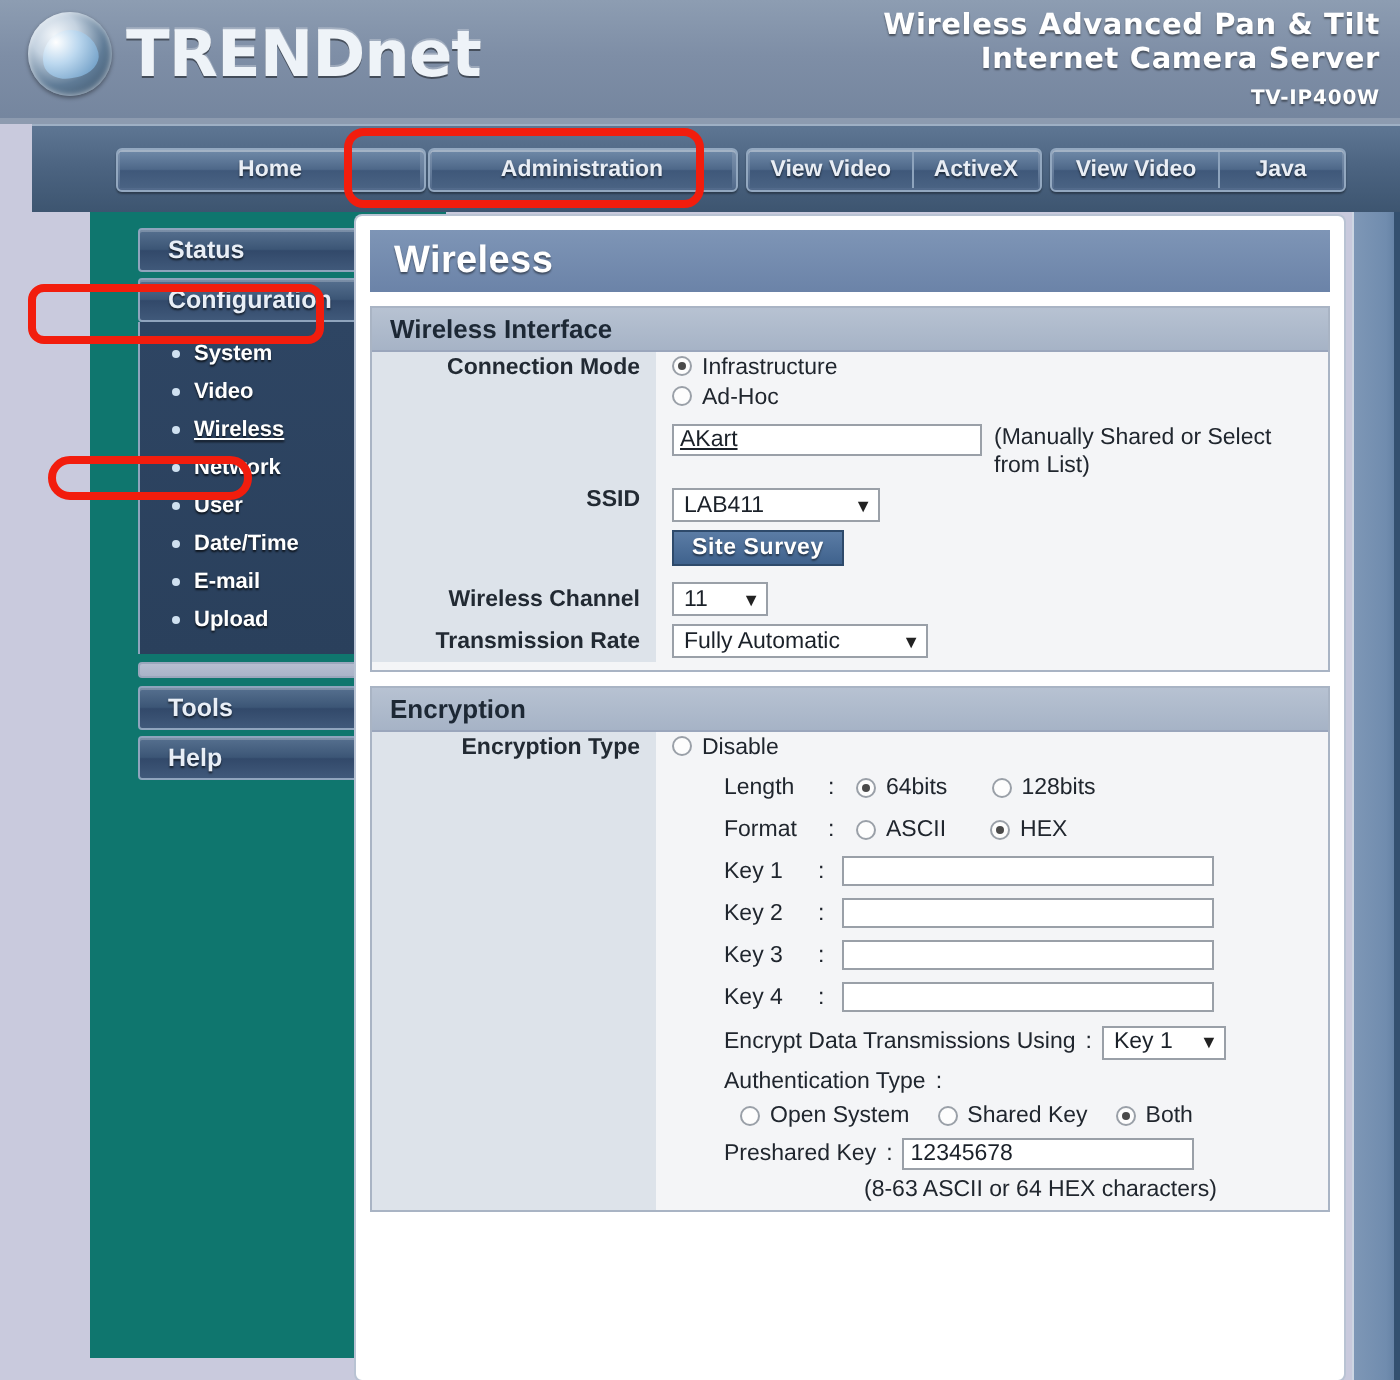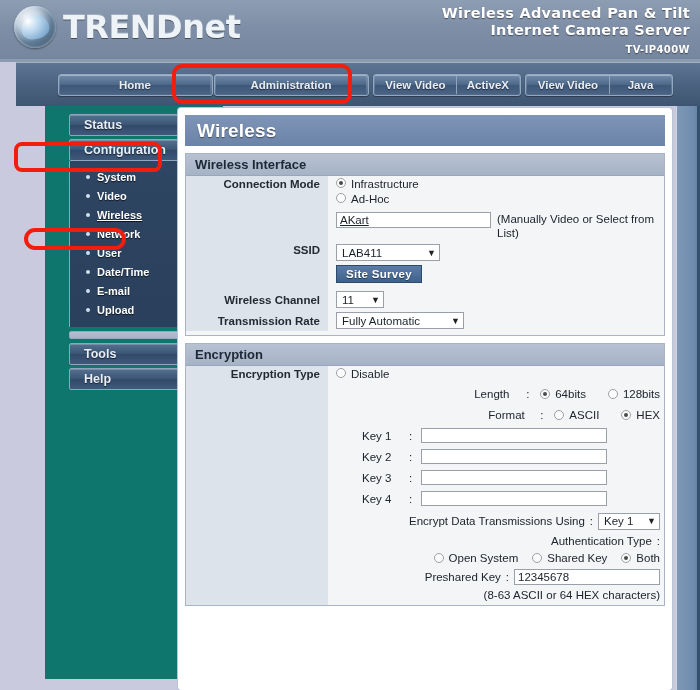--- a/index.html
+++ b/index.html
@@ -253,21 +253,21 @@
     text-shadow: 0 1px 1px rgba(0,0,0,.5);
     cursor: pointer; letter-spacing: .3px;
   }
 
   .note { font-size: 11.5px; color: #20262e; }
   .keyrow { display: flex; align-items: center; height: 21px; padding-left: 26px; }
   .keyrow .kl { width: 47px; font-size: 11.5px; color:#20262e; }
   .keyrow .colon { width: 12px; font-size: 11.5px; color:#20262e; }
   .keyrow input.txt { width: 186px; height: 15px; }
 
-  .inline-row { display: flex; align-items: center; height: 21px; padding-left: 26px; justify-content: flex-end; }
+  .inline-row { display: flex; align-items: center; height: 21px; padding-left: 26px; }
   .inline-row .lbl2 { font-size: 11.5px; color:#20262e; }
 
   
   .redbox {
     position: absolute;
     border: 4px solid #f21d0d;
     border-radius: 18px;
     pointer-events: none;
     z-index: 50;
   }
@@ -373,21 +373,21 @@
               <span class="rlabel">Ad-Hoc</span>
             </div>
           </div>
         </div>
 
         <div class="row">
           <div class="lab" style="align-items:center">SSID</div>
           <div class="fld">
             <div style="display:flex;align-items:flex-start;gap:6px;">
               <input class="txt" style="width: 155px; text-decoration: underline;" value="AKart">
-              <span class="note" style="max-width:178px;display:inline-block;line-height:14px;">(Manually Video or Select from List)</span>
+              <span class="note" style="max-width:178px;display:inline-block;line-height:14px;">(Manually Shared or Select from List)</span>
             </div>
             <div style="margin-top:4px;">
               <span class="sel" style="width:104px">
                 <span>LAB411</span>
                 <span class="arrow">▼</span>
               </span>
             </div>
             <div style="margin-top:4px;margin-bottom:4px;">
               <span class="btn-blue">Site Survey</span>
             </div>

